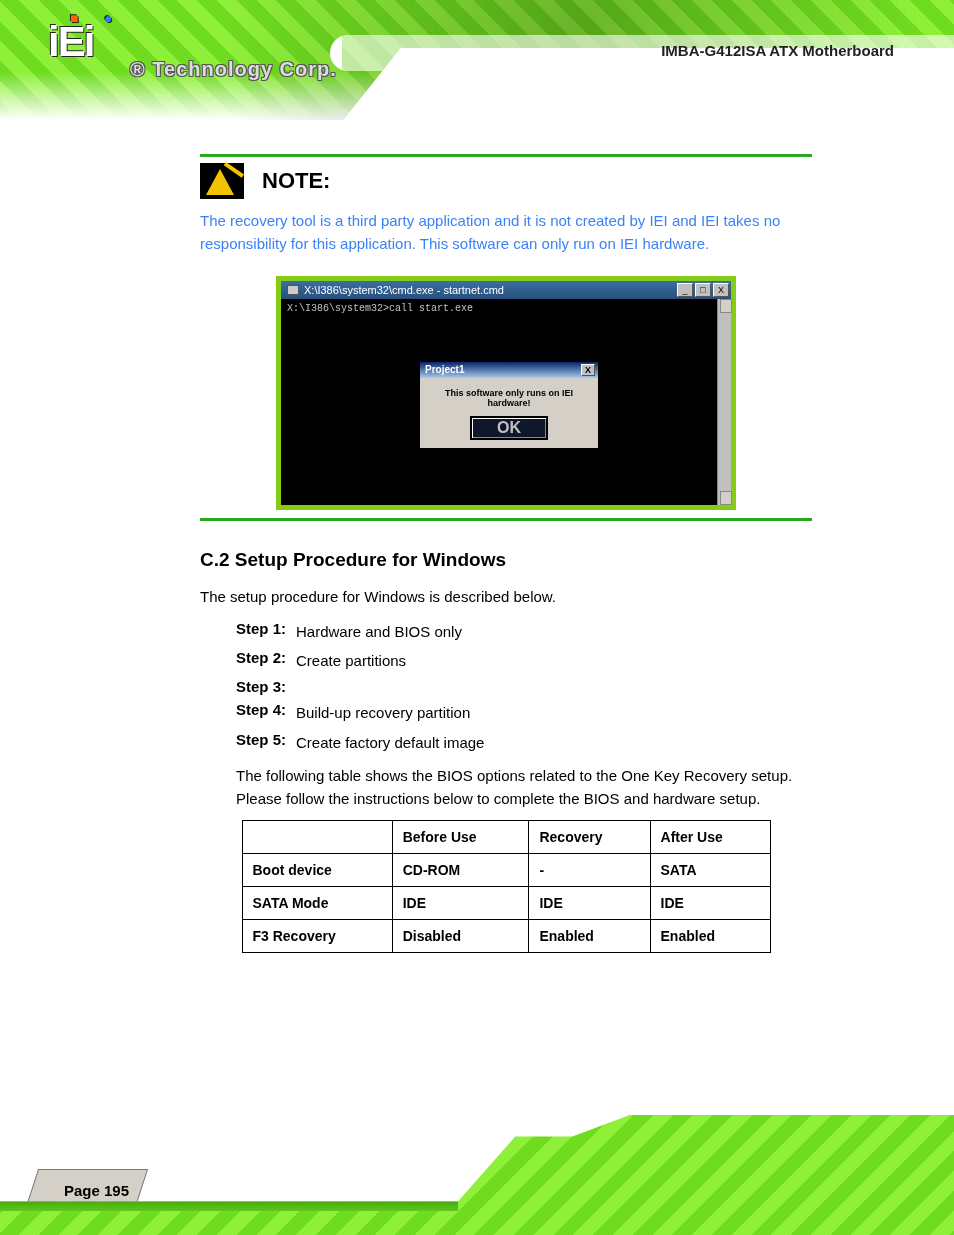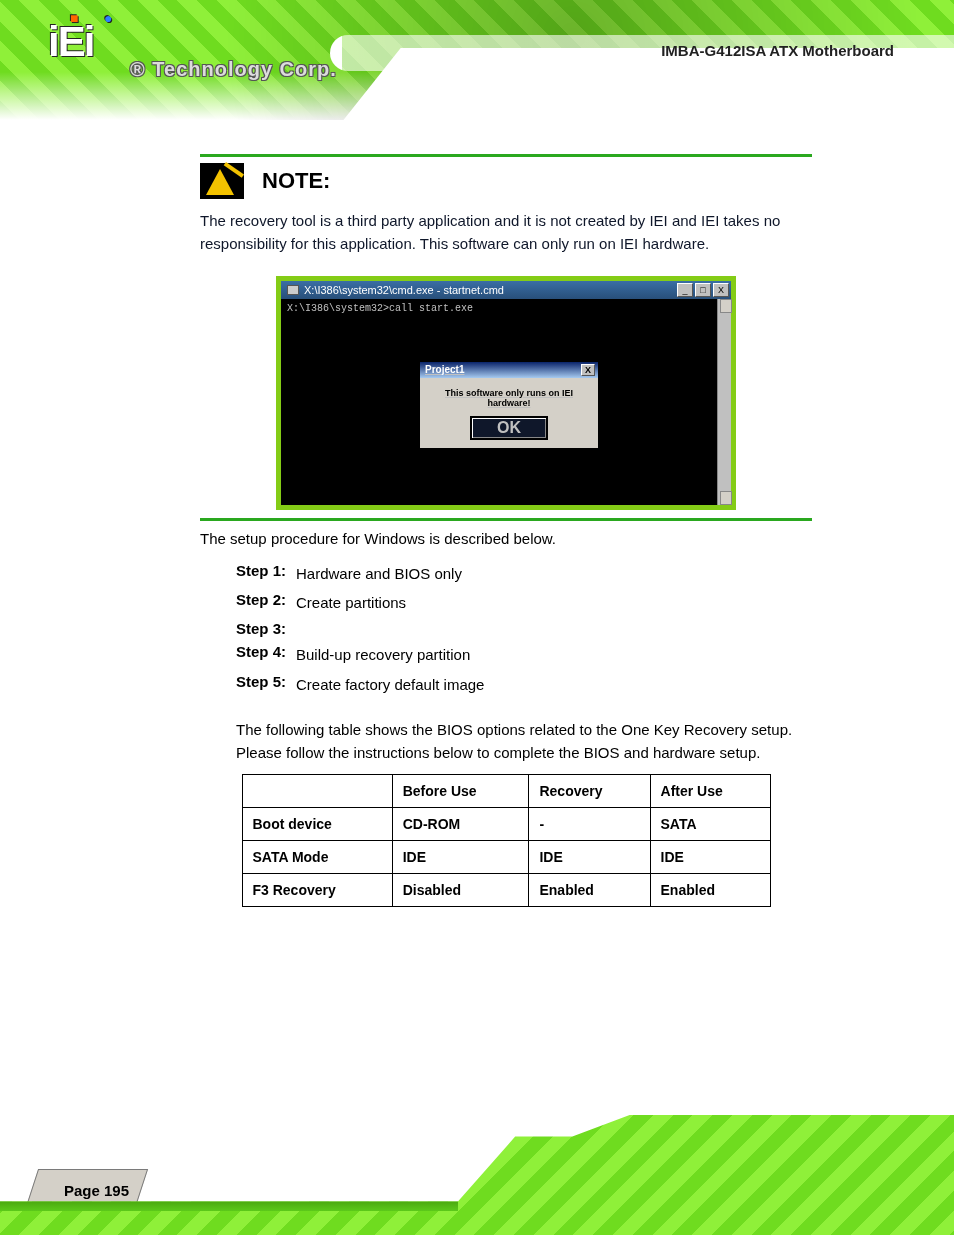--- a/index.html
+++ b/index.html
@@ -110,21 +110,21 @@
     content:"";
     position:absolute; left:20px; top:4px;
     width:22px; height:10px;
     border-top: 4px solid #f3c200;
     transform: rotate(35deg);
   }
   .note-title {
     font-size: 22px; font-weight: bold; color:#000;
   }
   .note-text {
-    font-size: 15px; color:#0f172a;
+    font-size: 15px; color:#3b82f6;
     line-height: 1.55;
     margin-bottom: 20px;
   }
 
   
   .shot-wrap { display:flex; justify-content:center; margin: 10px 0 8px; }
   .cmd-window {
     width: 460px;
     border: 5px solid #84cc16;
     background: #000;
@@ -167,21 +167,20 @@
   .cmd-scroll::before{ top:0; }
   .cmd-scroll::after{ bottom:0; }
 
   .dialog {
     position:absolute;
     left: 138px; top: 62px;
     width: 180px;
     background:#d4d0c8;
     border:1px solid #000;
     font-family: Tahoma, Arial, sans-serif;
-    text-decoration: underline;
   }
   .dialog-titlebar{
     display:flex; justify-content:space-between; align-items:center;
     background: linear-gradient(#0a246a,#a6caf0);
     color:#fff;
     font-size:10px; font-weight:bold;
     padding:2px 3px 2px 5px;
   }
   .dialog-close{
     width:14px; height:12px;
@@ -203,21 +202,21 @@
   }
 
   .section-heading {
     font-size: 19px; font-weight: bold; color:#000;
     margin: 28px 0 14px;
   }
   .step-row { display:flex; gap:10px; margin: 6px 0; padding-left: 36px;}
   .step-label { font-size:15px; font-weight:bold; white-space:nowrap; color:#000;}
   .step-text { font-size:15px; line-height:1.55; color:#000;}
 
-  .table-note { font-size:15px; line-height:1.55; color:#000; margin: 22px 0 10px 36px;}
+  .table-note { font-size:15px; line-height:1.55; color:#000; margin: 10px 0 10px 36px;}
 
   table.brm {
     border-collapse: collapse;
     width: 529px;
     margin: 0 auto;
     font-size: 14px;
   }
   table.brm th, table.brm td {
     border: 1px solid #000;
     padding: 8px 10px;
@@ -308,20 +307,21 @@
               <div class="dialog-btn">OK</div>
             </div>
           </div>
         </div>
       </div>
     </div>
   </div>
 
   <hr class="green-rule">
 
+  <div class="section-heading">C.2 Setup Procedure for Windows</div>
 
   <div class="step-text" style="margin:0 0 12px 0;">The setup procedure for Windows is described below.</div>
 
   <div class="step-row">
     <div class="step-label">Step 1:</div>
     <div class="step-text">Hardware and BIOS only</div>
   </div>
   <div class="step-row">
     <div class="step-label">Step 2:</div>
     <div class="step-text">Create partitions</div>

